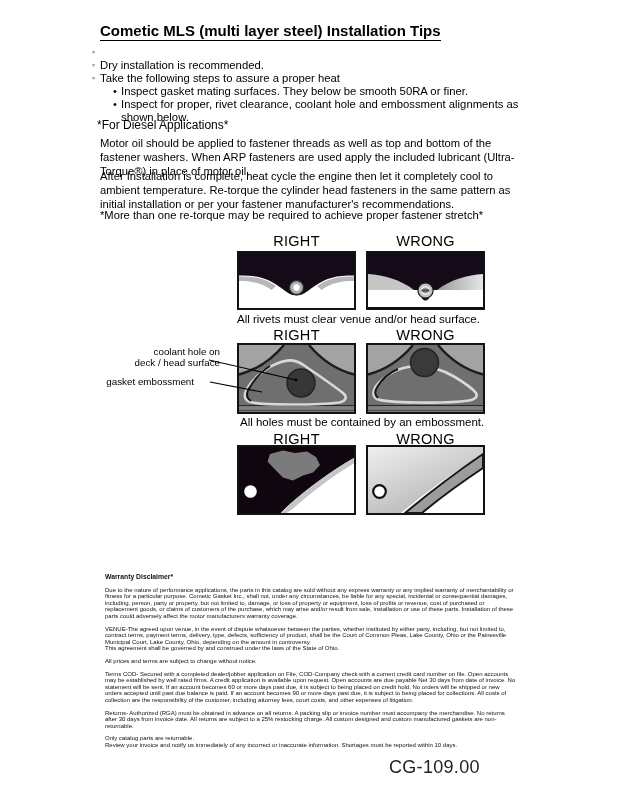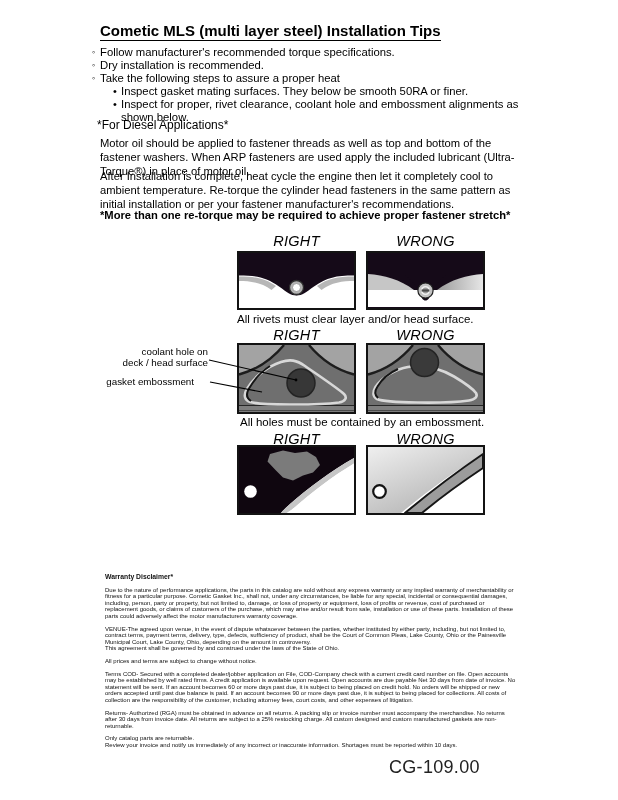--- a/index.html
+++ b/index.html
@@ -13,52 +13,51 @@
   }
   .bullets { position:absolute; left:92px; top:46px; font-size:11.3px; line-height:13px; width:440px; }
   .b-row { display:flex; }
   .b-mark { width:8px; flex:0 0 8px; font-size:9px; line-height:13px; }
   .b-sub { margin-left:21px; }
   .b-sub .b-mark { font-size:11px; }
   .diesel-head { position:absolute; left:97px; top:118px; font-size:12px; font-weight:normal; }
   .d-para { position:absolute; left:100px; width:430px; font-size:11.2px; line-height:13.8px; }
   .d-p0 { top:137px; }
   .d-p1 { top:170px; }
-  .d-p2 { top:209px;font-weight:bold; }
+  .d-p2 { top:209px; }
 
-  .fig-label { position:absolute; width:119px; text-align:center; font-size:14.5px; letter-spacing:0.3px;font-style:italic; }
+  .fig-label { position:absolute; width:119px; text-align:center; font-size:14.5px; letter-spacing:0.3px; }
   .panel { position:absolute; }
   .cap { position:absolute; font-size:11.5px; line-height:13px; }
   .cap1 { left:237px; top:313px; white-space:nowrap; }
   .cap2 { left:240px; top:416px; white-space:nowrap; }
   .cap3 { left:237px; top:516px; width:250px; }
 
   .ann { position:absolute; width:96px; text-align:right; font-size:9.8px; line-height:10.8px; color:#000; }
-  .ann1 { left:112px; top:347px;text-align:right; }
+  .ann1 { left:124px; top:347px;text-align:right; }
   .ann2 { left:98px; top:377px; }
   .leaders { position:absolute; left:0; top:0; pointer-events:none; }
 
   .disc { position:absolute; left:105px; top:574px; width:412px; font-size:6px; line-height:6.6px; color:#111; }
   .disc-h { font-size:6.8px; font-weight:bold; margin:0 0 3px 0; }
   .disc p { margin:6px 0 0 0; }
   .disc p.tight { margin-top:0; }
 
   .footer { position:absolute; left:389px; top:757px; font-size:18px; color:#222; letter-spacing:0.3px; }
 </style>
 </head>
 <body>
 
 <div class="page">
 
   <div class="title">Cometic MLS (multi layer steel) Installation Tips</div>
 
   <div class="bullets">
     <div class="b-row">
       <span class="b-mark">◦</span>
-      <span>Follow manufacturer's recommended torque specifications.</span>
     </div>
     <div class="b-row">
       <span class="b-mark">◦</span>
       <span>Dry installation is recommended.</span>
     </div>
     <div class="b-row">
       <span class="b-mark">◦</span>
       <span>Take the following steps to assure a proper heat</span>
     </div>
     <div class="b-row b-sub">
@@ -99,21 +98,21 @@
     <rect x="2" y="39" width="115" height="17" fill="#ffffff"></rect>
     <path d="M2,23 C18,24 34,28.5 48,39 L2,39 Z" fill="#c6c6c6"></path>
     <path d="M117,23 C101,24 85,28.5 71,39 L117,39 Z" fill="url(#gr1w)"></path>
     <path d="M36,22 C45,28 50,34 53.5,42 C55.5,47 57,49.5 59.5,49.5 C62,49.5 63.5,47 65.5,42 C69,34 74,28 83,22 Z" fill="#150a18"></path>
     <circle cx="59.5" cy="39.5" r="7.6" fill="#c2c2c2" stroke="#1f1f1f" stroke-width="1.2"></circle>
     <circle cx="59.5" cy="39.5" r="4.6" fill="#efefef"></circle>
     <circle cx="59.5" cy="39.5" r="2.9" fill="#9a9a9a"></circle>
     <rect x="55.6" y="38.4" width="7.8" height="2.2" fill="#4a4a4a"></rect>
   </svg>
 
-  <div class="cap cap1">All rivets must clear layer and/or head surface.</div>
+  <div class="cap cap1">All rivets must clear venue and/or head surface.</div>
 
   <div class="fig-label" style="left:237px; top:327px;">RIGHT</div>
   <div class="fig-label" style="left:366px; top:327px;">WRONG</div>
 
   <svg class="panel" style="left:237px; top:343px;" width="119" height="71" viewBox="0 0 119 71">
     <rect x="1" y="1" width="117" height="69" fill="#6f6f6f" stroke="#131313" stroke-width="2"></rect>
     <path d="M2,2 L47,2 C37,14 21,26.5 2,31.5 Z" fill="#a3a3a3"></path>
     <path d="M47,2 C37,14 21,26.5 2,31.5" fill="none" stroke="#1d1d1d" stroke-width="2.4"></path>
     <path d="M117,2 L72,2 C82,14 98,26.5 117,31.5 Z" fill="#a3a3a3"></path>
     <path d="M72,2 C82,14 98,26.5 117,31.5" fill="none" stroke="#1d1d1d" stroke-width="2.4"></path>

